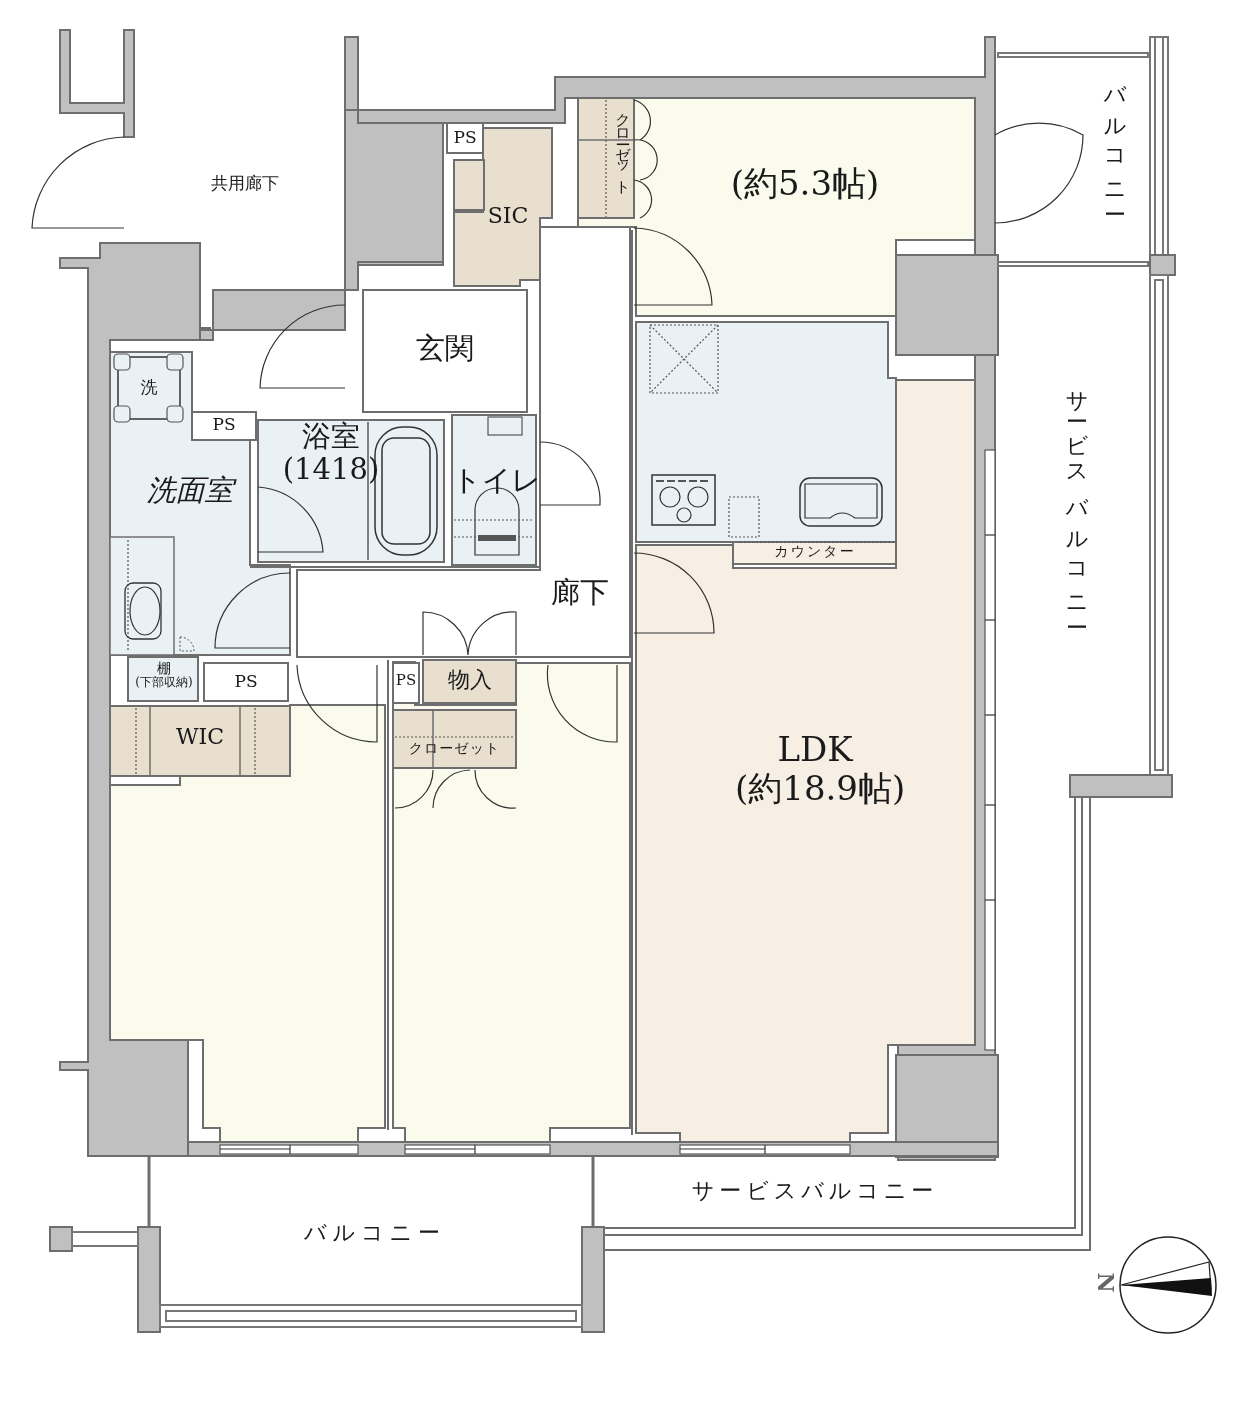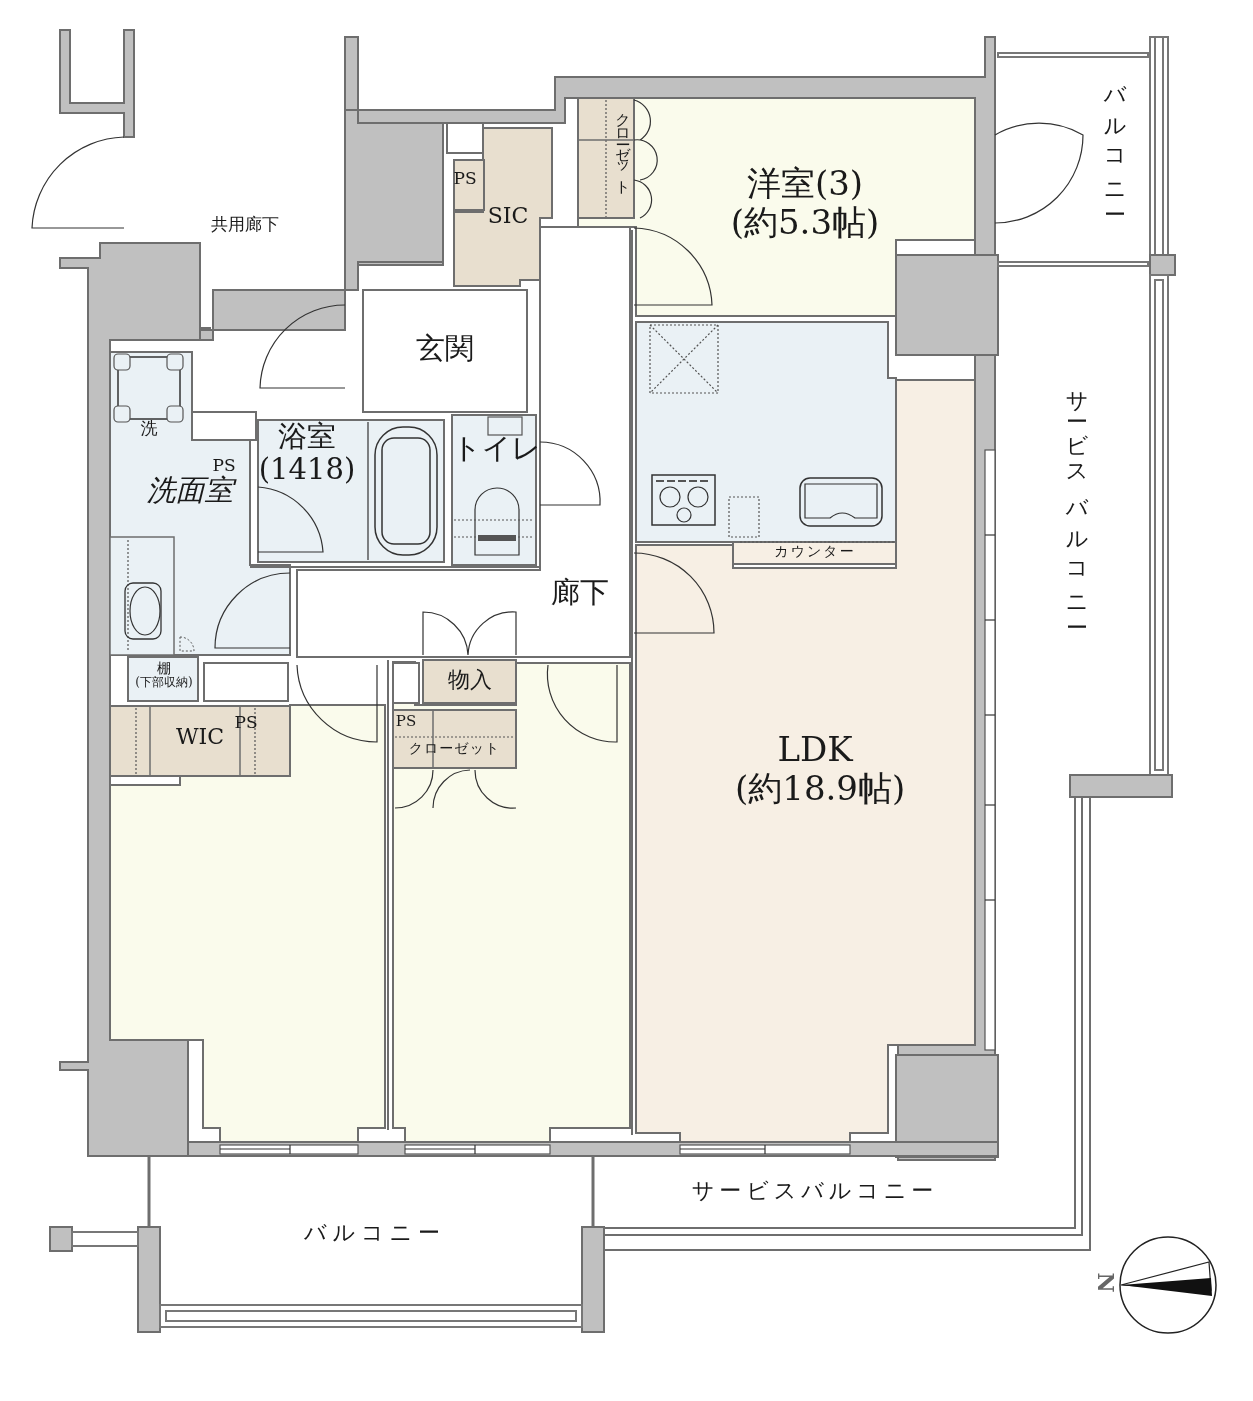--- a/index.html
+++ b/index.html
@@ -13,21 +13,21 @@
   .room-west   { fill: #fafbec; stroke: #6e6e6e; stroke-width: 2; }
   .room-ldk    { fill: #f7efe4; stroke: #6e6e6e; stroke-width: 2; }
   .room-wet    { fill: #eaf1f5; stroke: #6e6e6e; stroke-width: 2; }
   .room-store  { fill: #e8dfcf; stroke: #6e6e6e; stroke-width: 2; }
   .room-white  { fill: #ffffff; stroke: #6e6e6e; stroke-width: 2; }
   .lbl { position: absolute; color: #1a1a1a; text-align: center; white-space: nowrap;
          font-family: "DejaVu Serif", "Liberation Serif", serif; line-height: 1.15; }
   .lbl-xl { font-size: 34px; }
   .lbl-l  { font-size: 29px; text-align: center; }
   .lbl-m  { font-size: 22px; }
-  .lbl-s  { font-size: 17px; margin-top: 41px; }
+  .lbl-s  { font-size: 17px; }
   .lbl-xs { font-size: 14px; text-align: center; }
   .vert { writing-mode: vertical-rl; letter-spacing: 8px; }
   .vert-tight { writing-mode: vertical-rl; letter-spacing: 0px; font-size: 15px; }
 </style>
 </head>
 <body>
 
 <svg id="plan" width="1253" height="1401" viewBox="0 0 1253 1401">
 
   <polygon class="room-ldk" points="636,545 733,545 733,568 896,568 896,380 975,380 975,1045 888,1045 888,1133 850,1133 850,1142 680,1142 680,1133 636,1133"></polygon>
@@ -196,32 +196,31 @@
 
 <div class="lbl lbl-xl" style="left:735px;top:730px;width:160px;">
   <div>LDK</div>
   <div>(約18.9帖)</div>
 </div>
 <div class="lbl lbl-xl" style="left:160px;top:880px;width:180px;">
 </div>
 <div class="lbl lbl-xl" style="left:420px;top:880px;width:180px;">
 </div>
 <div class="lbl lbl-xl" style="left:715px;top:164px;width:180px;">
-  <div>洋室(3)</div>
   <div>(約5.3帖)</div>
 </div>
 
 <div class="lbl lbl-l" style="left:400px;top:332px;width:90px;">玄関</div>
 <div class="lbl lbl-l" style="left:540px;top:576px;width:80px;">廊下</div>
 <div class="lbl lbl-l" style="left:130px;top:474px;width:120px;font-style:italic;">洗面室</div>
-<div class="lbl lbl-l" style="left:252px;top:420px;width:110px;">
+<div class="lbl lbl-l" style="left:276px;top:420px;width:110px;">
   <div>浴室</div>
   <div>(1418)</div>
 </div>
-<div class="lbl lbl-l" style="left:452px;top:432px;width:70px;">トイレ</div>
+<div class="lbl lbl-l" style="left:452px;top:464px;width:70px;">トイレ</div>
 <div class="lbl lbl-m" style="left:160px;top:724px;width:80px;">WIC</div>
 <div class="lbl lbl-m" style="left:478px;top:203px;width:60px;">SIC</div>
 <div class="lbl lbl-m" style="left:430px;top:667px;width:80px;">物入</div>
 <div class="lbl lbl-xs" style="left:393px;top:740px;width:123px;letter-spacing:1px;">クローゼット</div>
 <div class="lbl vert-tight" style="left:609px;top:102px;width:22px;">クローゼット</div>
 <div class="lbl lbl-xs" style="left:130px;top:660px;width:68px;">
   <div>棚</div>
   <div style="font-size:12px;">(下部収納)</div>
 </div>
 <div class="lbl lbl-s" style="left:120px;top:378px;width:58px;">洗</div>

